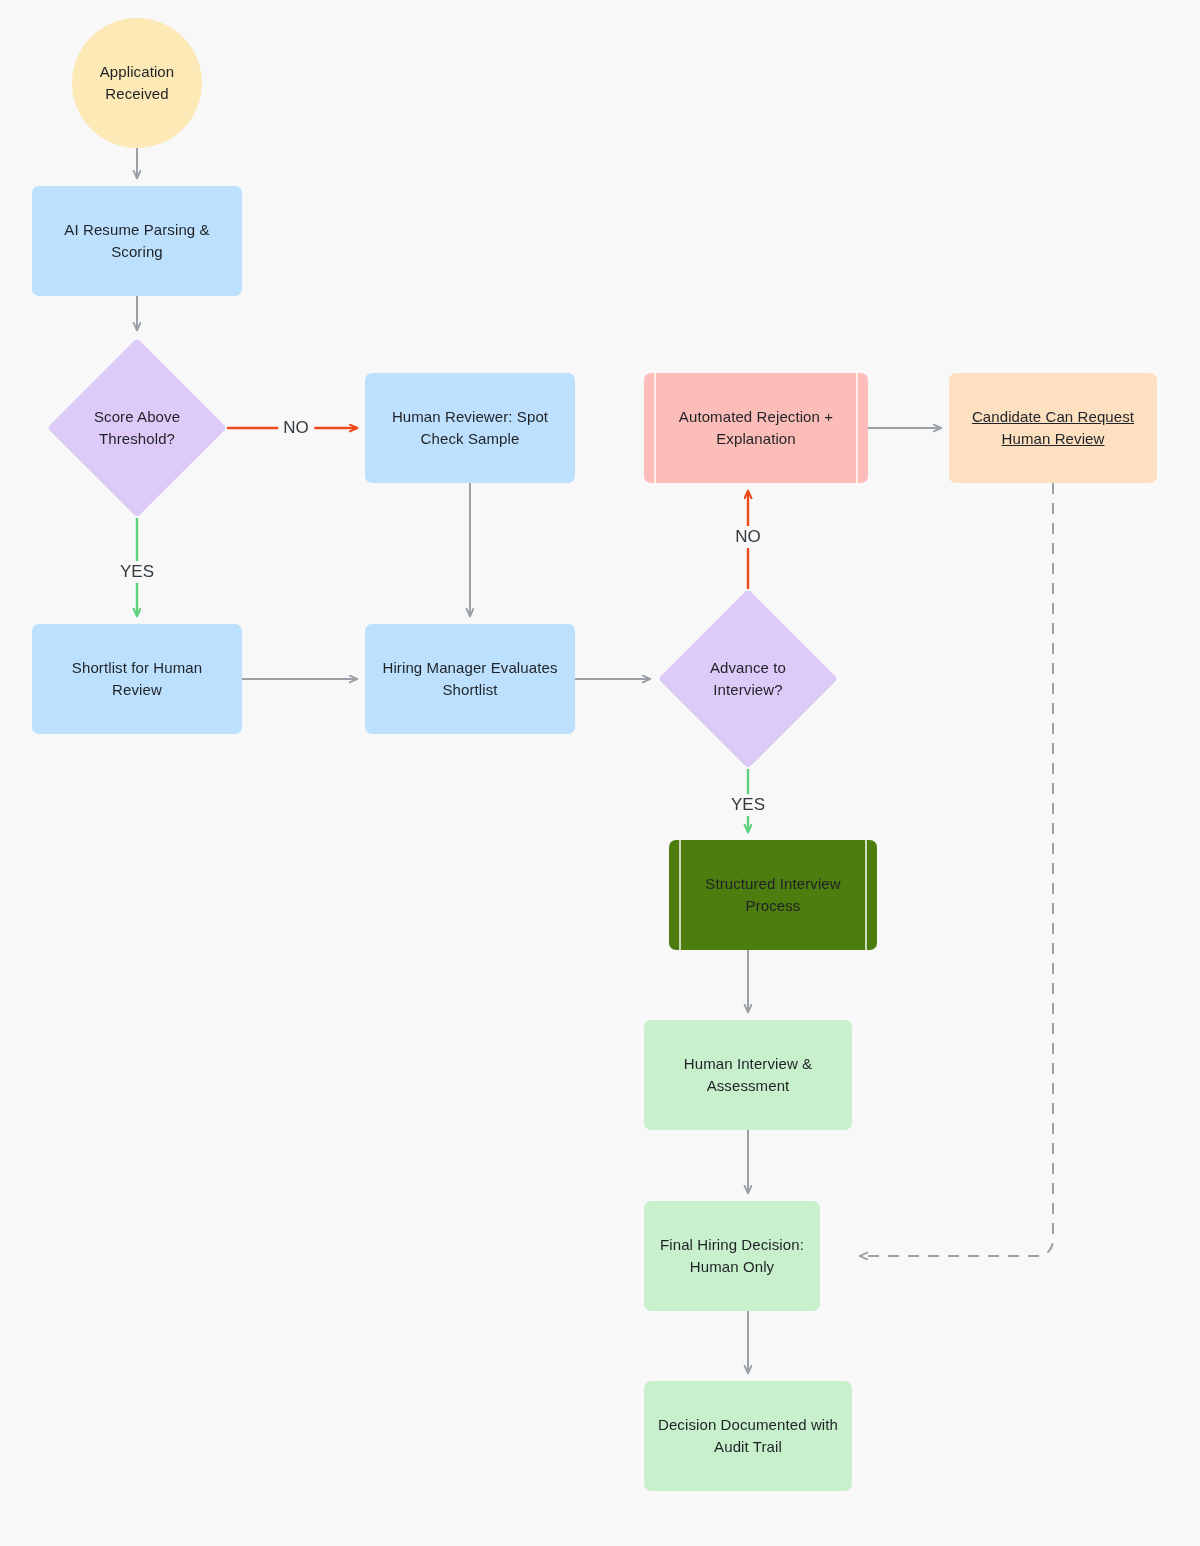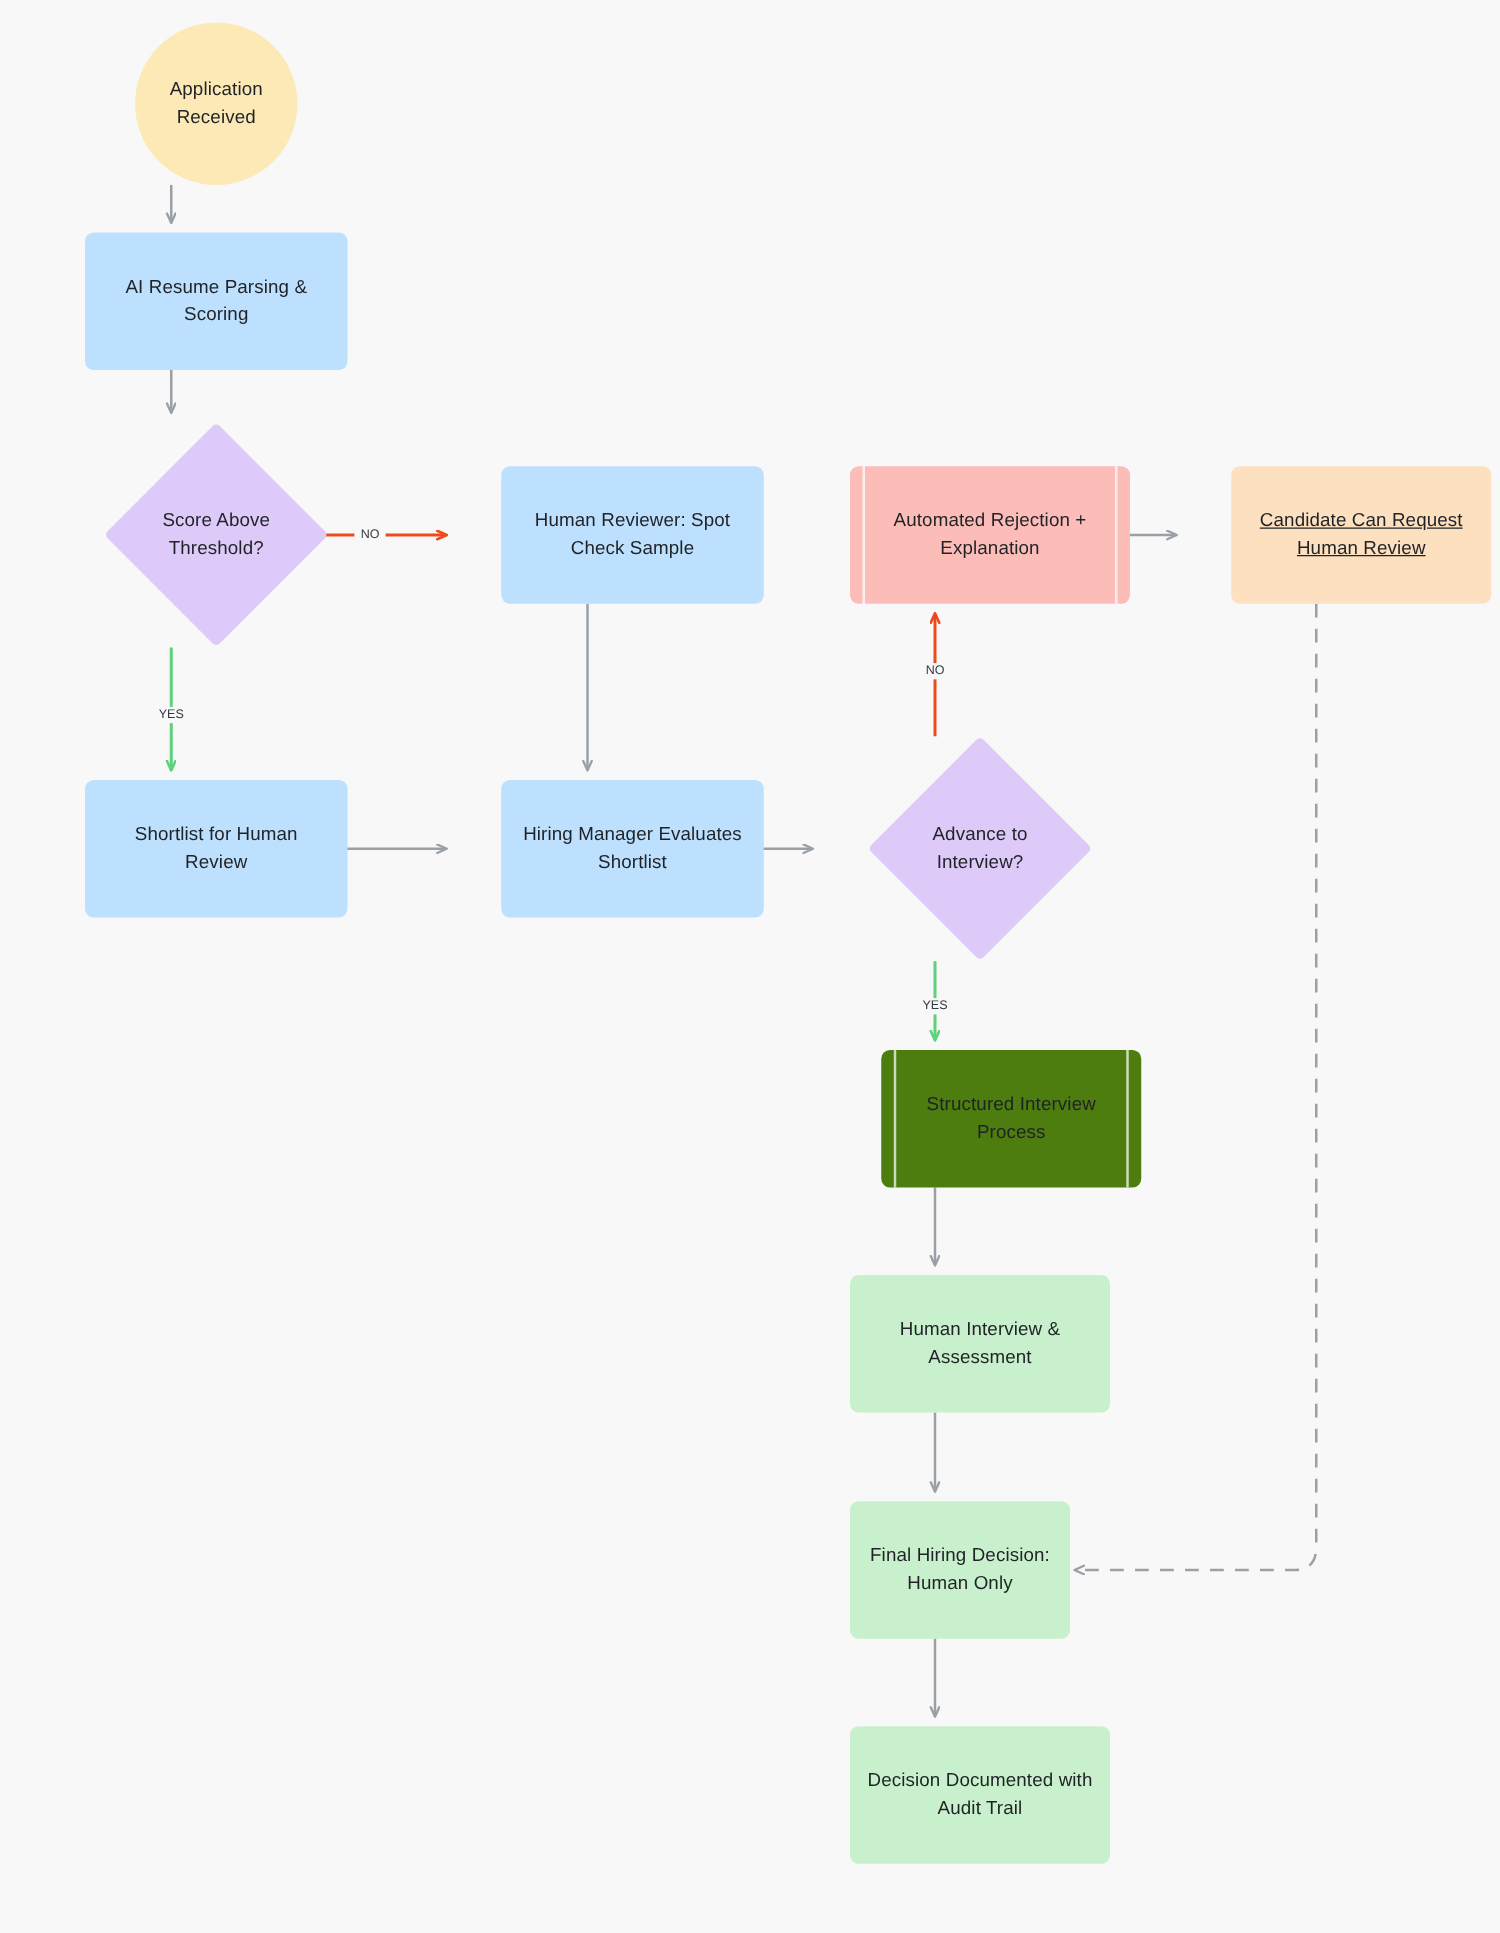--- a/index.html
+++ b/index.html
@@ -35,21 +35,20 @@
     box-sizing: border-box;
     display: flex;
     align-items: center;
     justify-content: center;
     text-align: center;
     font-size: 15px;
     line-height: 1.45;
     letter-spacing: 0.1px;
     color: #1f2226;
     z-index: 2;
-    margin-left: 36px;
   }
   .node .lbl {
     display: block;
     padding: 0 14px;
     white-space: pre-line;
   }
   
   .shape-rect {
     border-radius: 7px;
   }
@@ -84,21 +83,21 @@
     bottom: 0;
     width: 2px;
     background: rgba(255,255,255,0.72);
   }
   .shape-subroutine .rule.l { left: 10px; }
   .shape-subroutine .rule.r { right: 10px; }
 
   
   .edge-label {
     position: absolute;
-    font-size: 10px;
+    font-size: 17px;
     color: #333a40;
     background: #f8f8f8;
     padding: 1px 5px;
     z-index: 3;
     white-space: nowrap;
     transform: translate(-50%, -50%);
   }
 </style>
 </head>
 <body style="background: rgb(248, 248, 248);">

